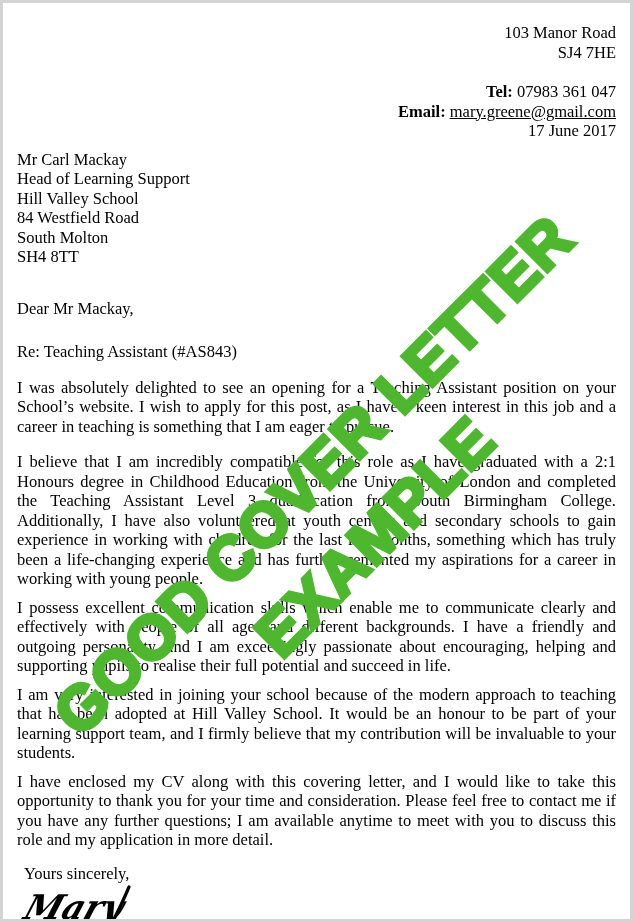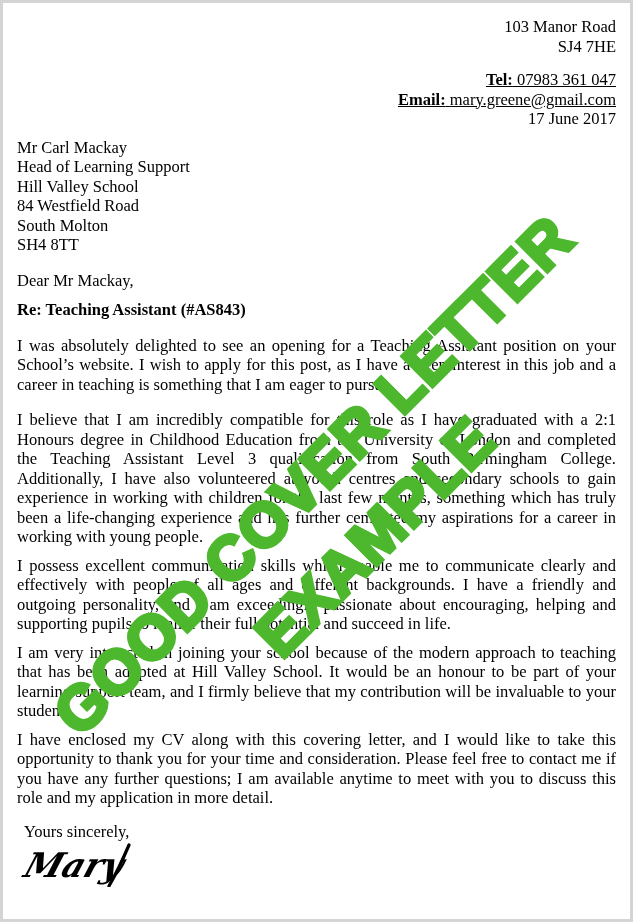--- a/index.html
+++ b/index.html
@@ -19,31 +19,31 @@
     font-size: 16.5px;
     line-height: 19.5px;
     color: #000000;
   }
   .content {
     position: relative;
     z-index: 1;
     padding: 12px 14px 0 14px;
   }
   .right-block { text-align: right; }
-  .sender { margin-top: 2px; }
-  .contact { margin-top: 14px; text-decoration: underline; }
+  .sender { margin-top: 8px; }
+  .contact { margin-top: 20px; }
   .bold { font-weight: bold; }
   .email-link {
     color: #000000;
     text-decoration: underline;
   }
   .date-line { margin-top: 0; text-align: right; }
   .recipient { margin-top: 9px; }
-  .salutation { margin-top: 16px; }
-  .subject { margin-top: 10px; font-weight: bold; }
+  .salutation { margin-top: 32px; }
+  .subject { margin-top: 24px; font-weight: normal; }
   p.body-par {
     margin: 16px 0 0 0;
     text-align: justify;
   }
   p.body-par.m15 { margin-top: 9px; }
   .closing { margin-top: 14px; margin-left: 7px; }
   .signature-block { margin-top: 2px; height: 44px; }
 
   .watermark {
     position: absolute;

